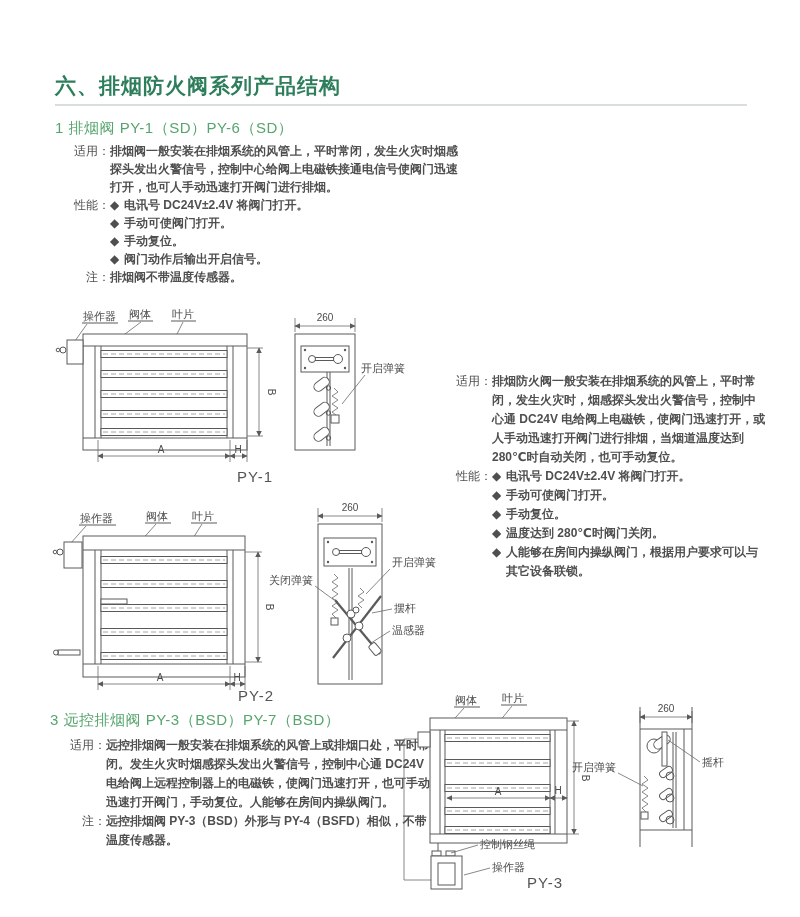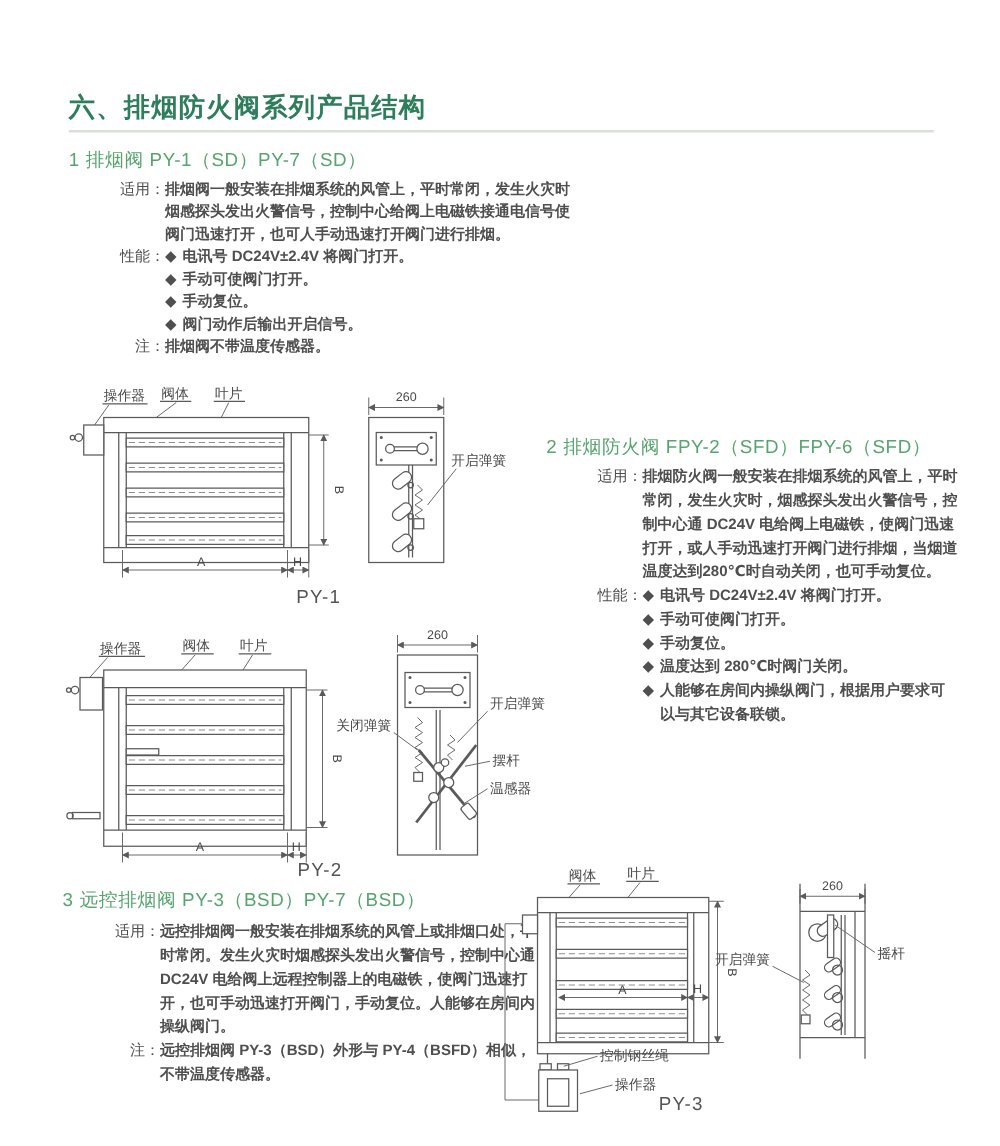--- a/index.html
+++ b/index.html
@@ -3,21 +3,21 @@
 <meta charset="utf-8">
 <style>
   html,body{margin:0;padding:0;background:#ffffff;}
   body{width:800px;height:917px;position:relative;overflow:hidden;
        font-family:"Liberation Sans","DejaVu Sans",sans-serif;color:#4f4f4f;}
   .abs{position:absolute;}
   .hdr-title{font-size:21px;font-weight:600;color:#2e7e5c;letter-spacing:1px;white-space:nowrap;}
   .hdr-rule{height:2px;background:#d9e0d9;}
   .sec-title{font-size:15px;color:#57a56e;white-space:nowrap;letter-spacing:0.5px;}
   .body-block{font-size:12px;color:#4f4f4f;}
-  .row{display:flex;align-items:flex-start;margin-left:22px;}
+  .row{display:flex;align-items:flex-start;}
   .lbl{flex:0 0 44px;text-align:right;white-space:nowrap;}
   .txt{flex:1;font-weight:bold;}
   .lh18 .row,.lh18 .txt,.lh18 .lbl{line-height:18px;}
   .lh19 .row,.lh19 .txt,.lh19 .lbl{line-height:19px;}
   .b-row{display:flex;align-items:flex-start;}
   .diamond{flex:0 0 14px;}
   svg text{font-size:11px;fill:#4a4a4a;}
   svg .cap{font-size:15px;fill:#555;letter-spacing:1px;}
   svg .dim{font-size:10px;}
   .dline{stroke:#5a5a5a;stroke-width:1;fill:none;}
@@ -27,21 +27,21 @@
   .dthick{stroke:#5a5a5a;stroke-width:2.2;fill:none;}
 </style>
 </head>
 <body>
 
 <div class="abs" style="left:0;top:16px;width:800px;height:917px;">
 
   <div class="abs hdr-title" style="left:55px;top:56px;">六、排烟防火阀系列产品结构</div>
   <div class="abs hdr-rule" style="left:55px;top:88px;width:692px;"></div>
 
-  <div class="abs sec-title" style="left:55px;top:103px;">1 排烟阀 PY-1（SD）PY-7（SD）</div>
+  <div class="abs sec-title" style="left:55px;top:103px;">1 排烟阀 PY-1（SD）PY-6（SD）</div>
 
   <div class="abs body-block lh18" style="left:66px;top:126px;width:400px;">
     <div class="row">
       <span class="lbl">适用：</span>
       <div class="txt">排烟阀一般安装在排烟系统的风管上，平时常闭，发生火灾时烟感探头发出火警信号，控制中心给阀上电磁铁接通电信号使阀门迅速打开，也可人手动迅速打开阀门进行排烟。</div>
     </div>
     <div class="row">
       <span class="lbl">性能：</span>
       <div class="txt">
         <div class="b-row">
@@ -150,21 +150,20 @@
         </g>
       <circle class="dline" cx="273.5" cy="130" r="2.2"></circle>
       <polyline class="dthin" points="279,80 283,84 277,88 283,92 277,96 283,100 277,104 281,107"></polyline>
       <rect class="dfill" x="276" y="107" width="8" height="8"></rect>
       <text x="306" y="64">开启弹簧</text>
       <line class="dthin" x1="310" y1="67" x2="287" y2="96"></line>
     </g>
     <text class="cap" x="200" y="174" text-anchor="middle">PY-1</text>
   </svg>
 
-  <div class="abs sec-title" style="left:437px;top:332px;">2 排烟防火阀 FPY-2（SFD）FPY-6（SFD）</div>
 
   <div class="abs body-block lh19" style="left:448px;top:356px;width:318px;">
     <div class="row">
       <span class="lbl">适用：</span>
       <div class="txt">排烟防火阀一般安装在排烟系统的风管上，平时常闭，发生火灾时，烟感探头发出火警信号，控制中心通 DC24V 电给阀上电磁铁，使阀门迅速打开，或人手动迅速打开阀门进行排烟，当烟道温度达到280℃时自动关闭，也可手动复位。</div>
     </div>
     <div class="row">
       <span class="lbl">性能：</span>
       <div class="txt">
         <div class="b-row">

